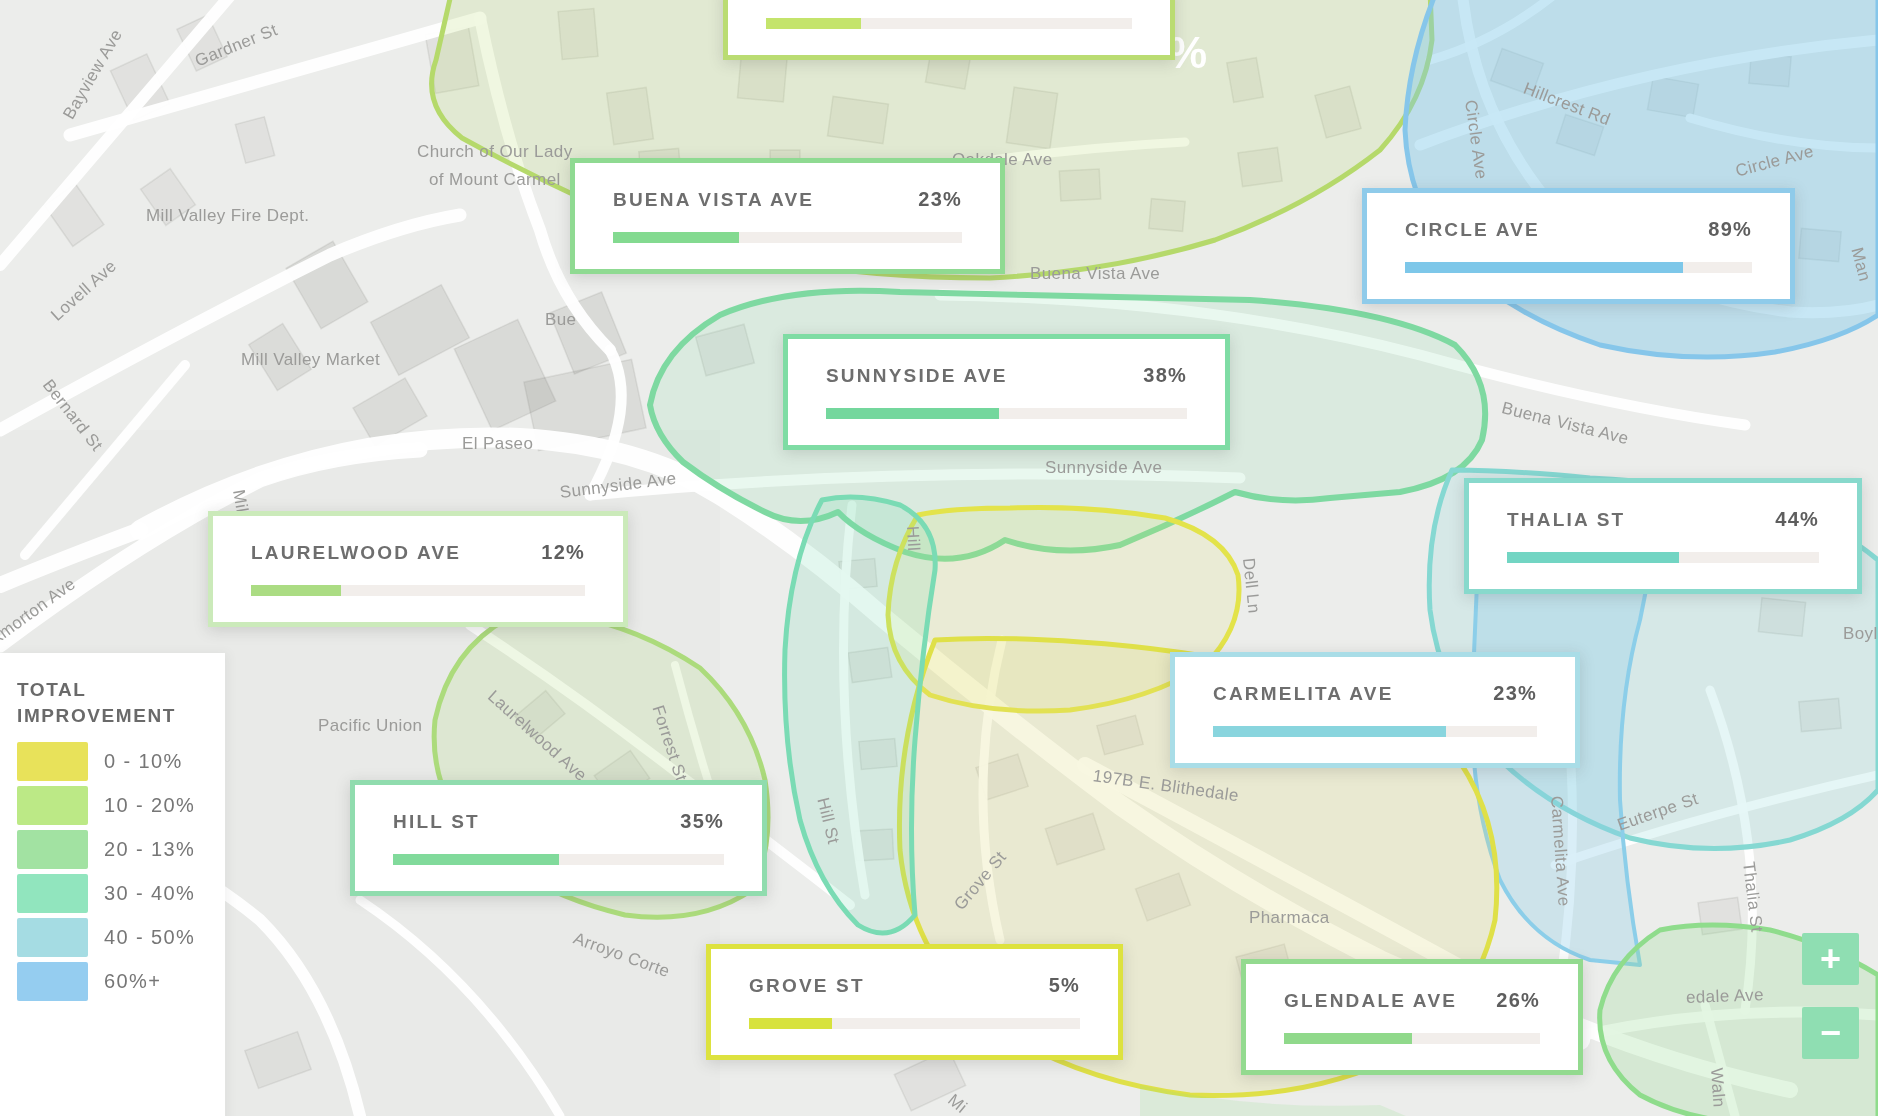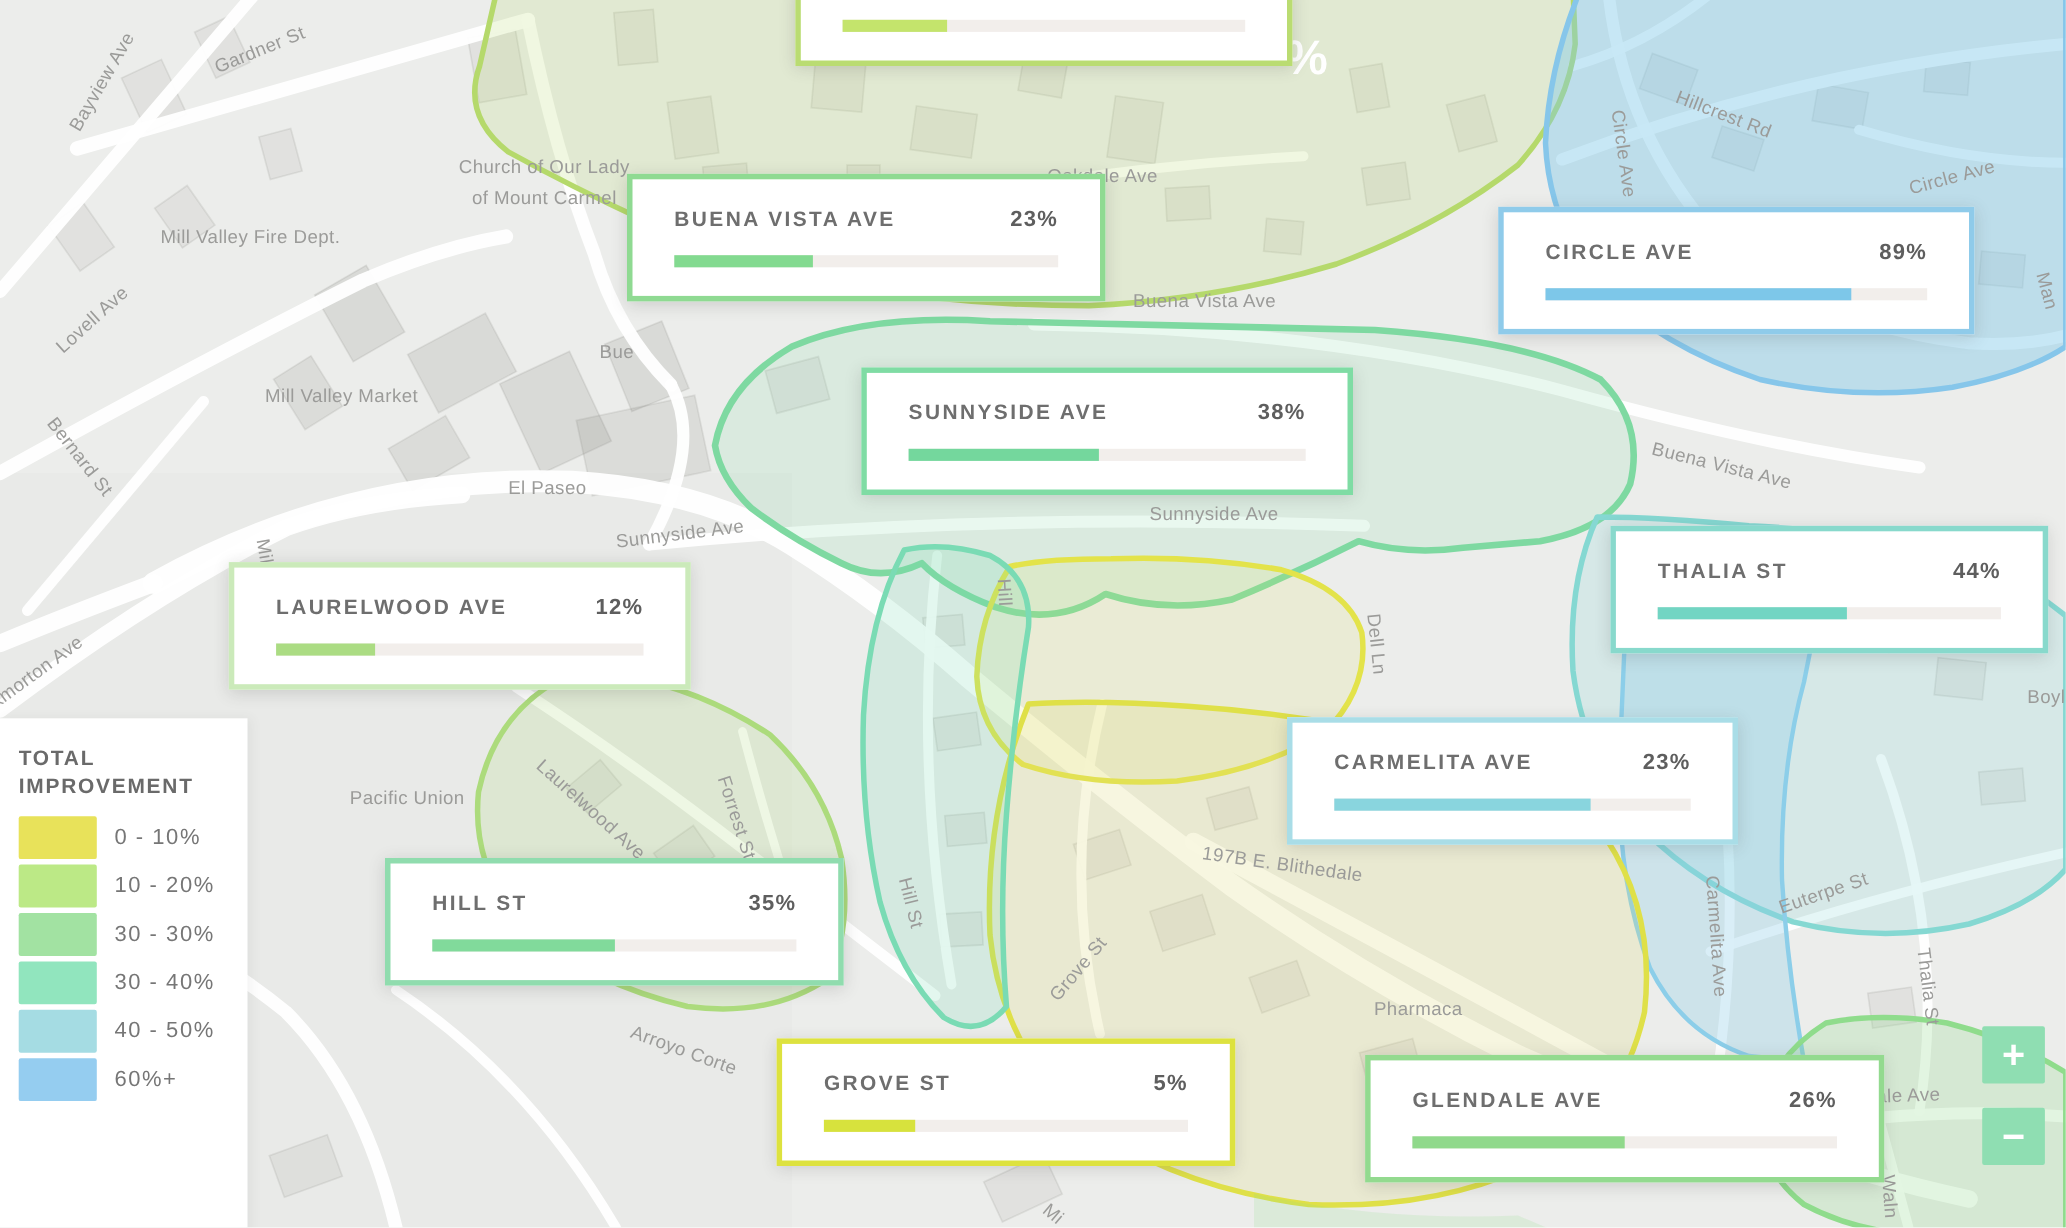--- a/index.html
+++ b/index.html
@@ -257,21 +257,21 @@
   </div>
   <div class="card" style="left: 706px; top: 944px; width: 417px; border-color: rgb(221, 226, 63);">
     <div class="card-row">
         <span class="street">GROVE ST</span>
         <span class="pct">5%</span>
       </div>
     <div class="track">
         <div class="fill" style="width: 25%; background: rgb(215, 226, 61);"></div>
       </div>
   </div>
-  <div class="card" style="left: 1241px; top: 959px; width: 472px; border-color: rgb(147, 218, 143);">
+  <div class="card" style="left: 1241px; top: 959px; width: 342px; border-color: rgb(147, 218, 143);">
     <div class="card-row">
         <span class="street">GLENDALE AVE</span>
         <span class="pct">26%</span>
       </div>
     <div class="track">
         <div class="fill" style="width: 50%; background: rgb(144, 217, 139);"></div>
       </div>
   </div>
 
   <div class="legend">
@@ -283,21 +283,21 @@
       <div class="legend-item">
           <span class="swatch" style="background: rgb(232, 226, 90);"></span>
           <span class="legend-label">0 - 10%</span>
         </div>
       <div class="legend-item">
           <span class="swatch" style="background: rgb(188, 233, 134);"></span>
           <span class="legend-label">10 - 20%</span>
         </div>
       <div class="legend-item">
           <span class="swatch" style="background: rgb(162, 226, 162);"></span>
-          <span class="legend-label">30 - 30%</span>
+          <span class="legend-label">20 - 13%</span>
         </div>
       <div class="legend-item">
           <span class="swatch" style="background: rgb(145, 229, 190);"></span>
           <span class="legend-label">30 - 40%</span>
         </div>
       <div class="legend-item">
           <span class="swatch" style="background: rgb(165, 220, 227);"></span>
           <span class="legend-label">40 - 50%</span>
         </div>
       <div class="legend-item">

